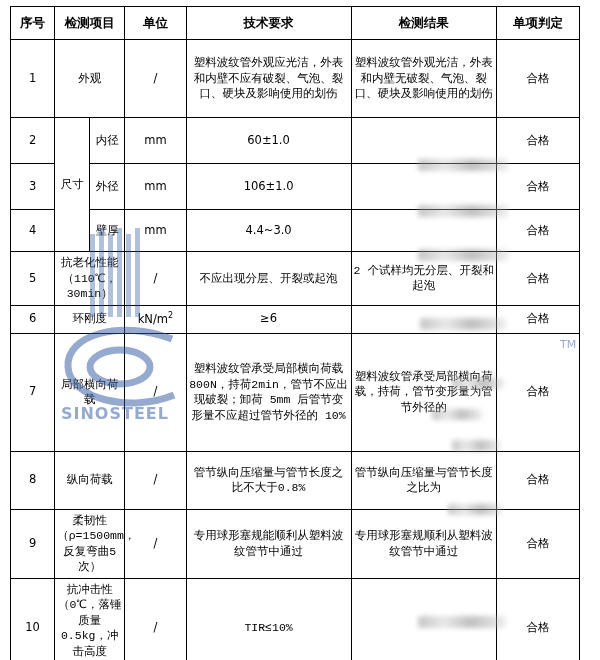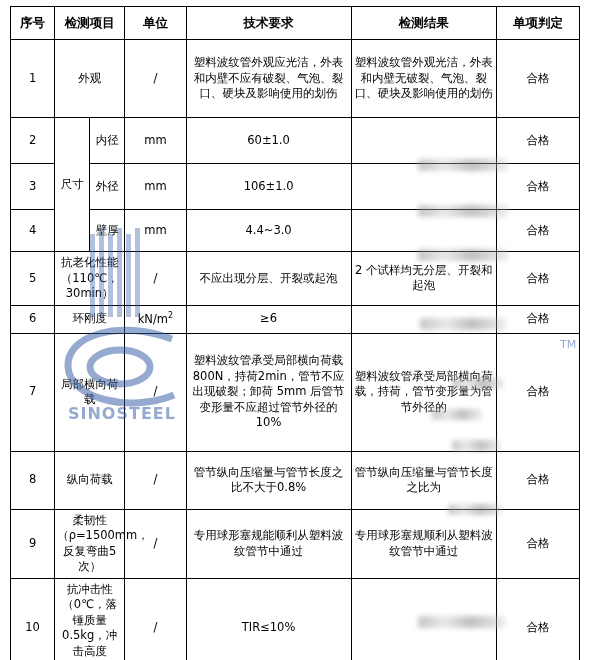--- a/index.html
+++ b/index.html
@@ -43,38 +43,38 @@
     height: 26px;
   }
   .c-no      { width: 36px; }
   .c-item    { width: 60px; }
   .c-item2   { width: 72px; }
   .c-unit    { width: 52px; margin-top: 48px; }
   .c-req     { width: 148px; }
   .c-res     { width: 130px; }
   .c-judge   { width: 72px; margin-top: 19px; }
 
-  .pad-cell { padding: 6px 5px; }
+  .pad-cell { padding: 6px 5px; font-family: Liberation Mono, monospace; }
   .small { font-size: 11px; margin-top: 42px; }
   #wm-text {
     position: absolute;
     left: 185px;
     top: 318px;
     font-size: 52px;
     font-weight: bold;
     color: #2f57a0;
     opacity: 0.45;
     letter-spacing: 2px;
     z-index: 6;
     pointer-events: none;
     font-family: "DejaVu Sans", "Liberation Sans", sans-serif;
   }
   #wm-sub {
     position: absolute;
-    left: 68px;
+    left: 61px;
     top: 398px;
     font-size: 16px;
     font-weight: bold;
     color: #2f57a0;
     opacity: 0.5;
     letter-spacing: 1px;
     z-index: 6;
     pointer-events: none;
   }
   #wm-tm {

